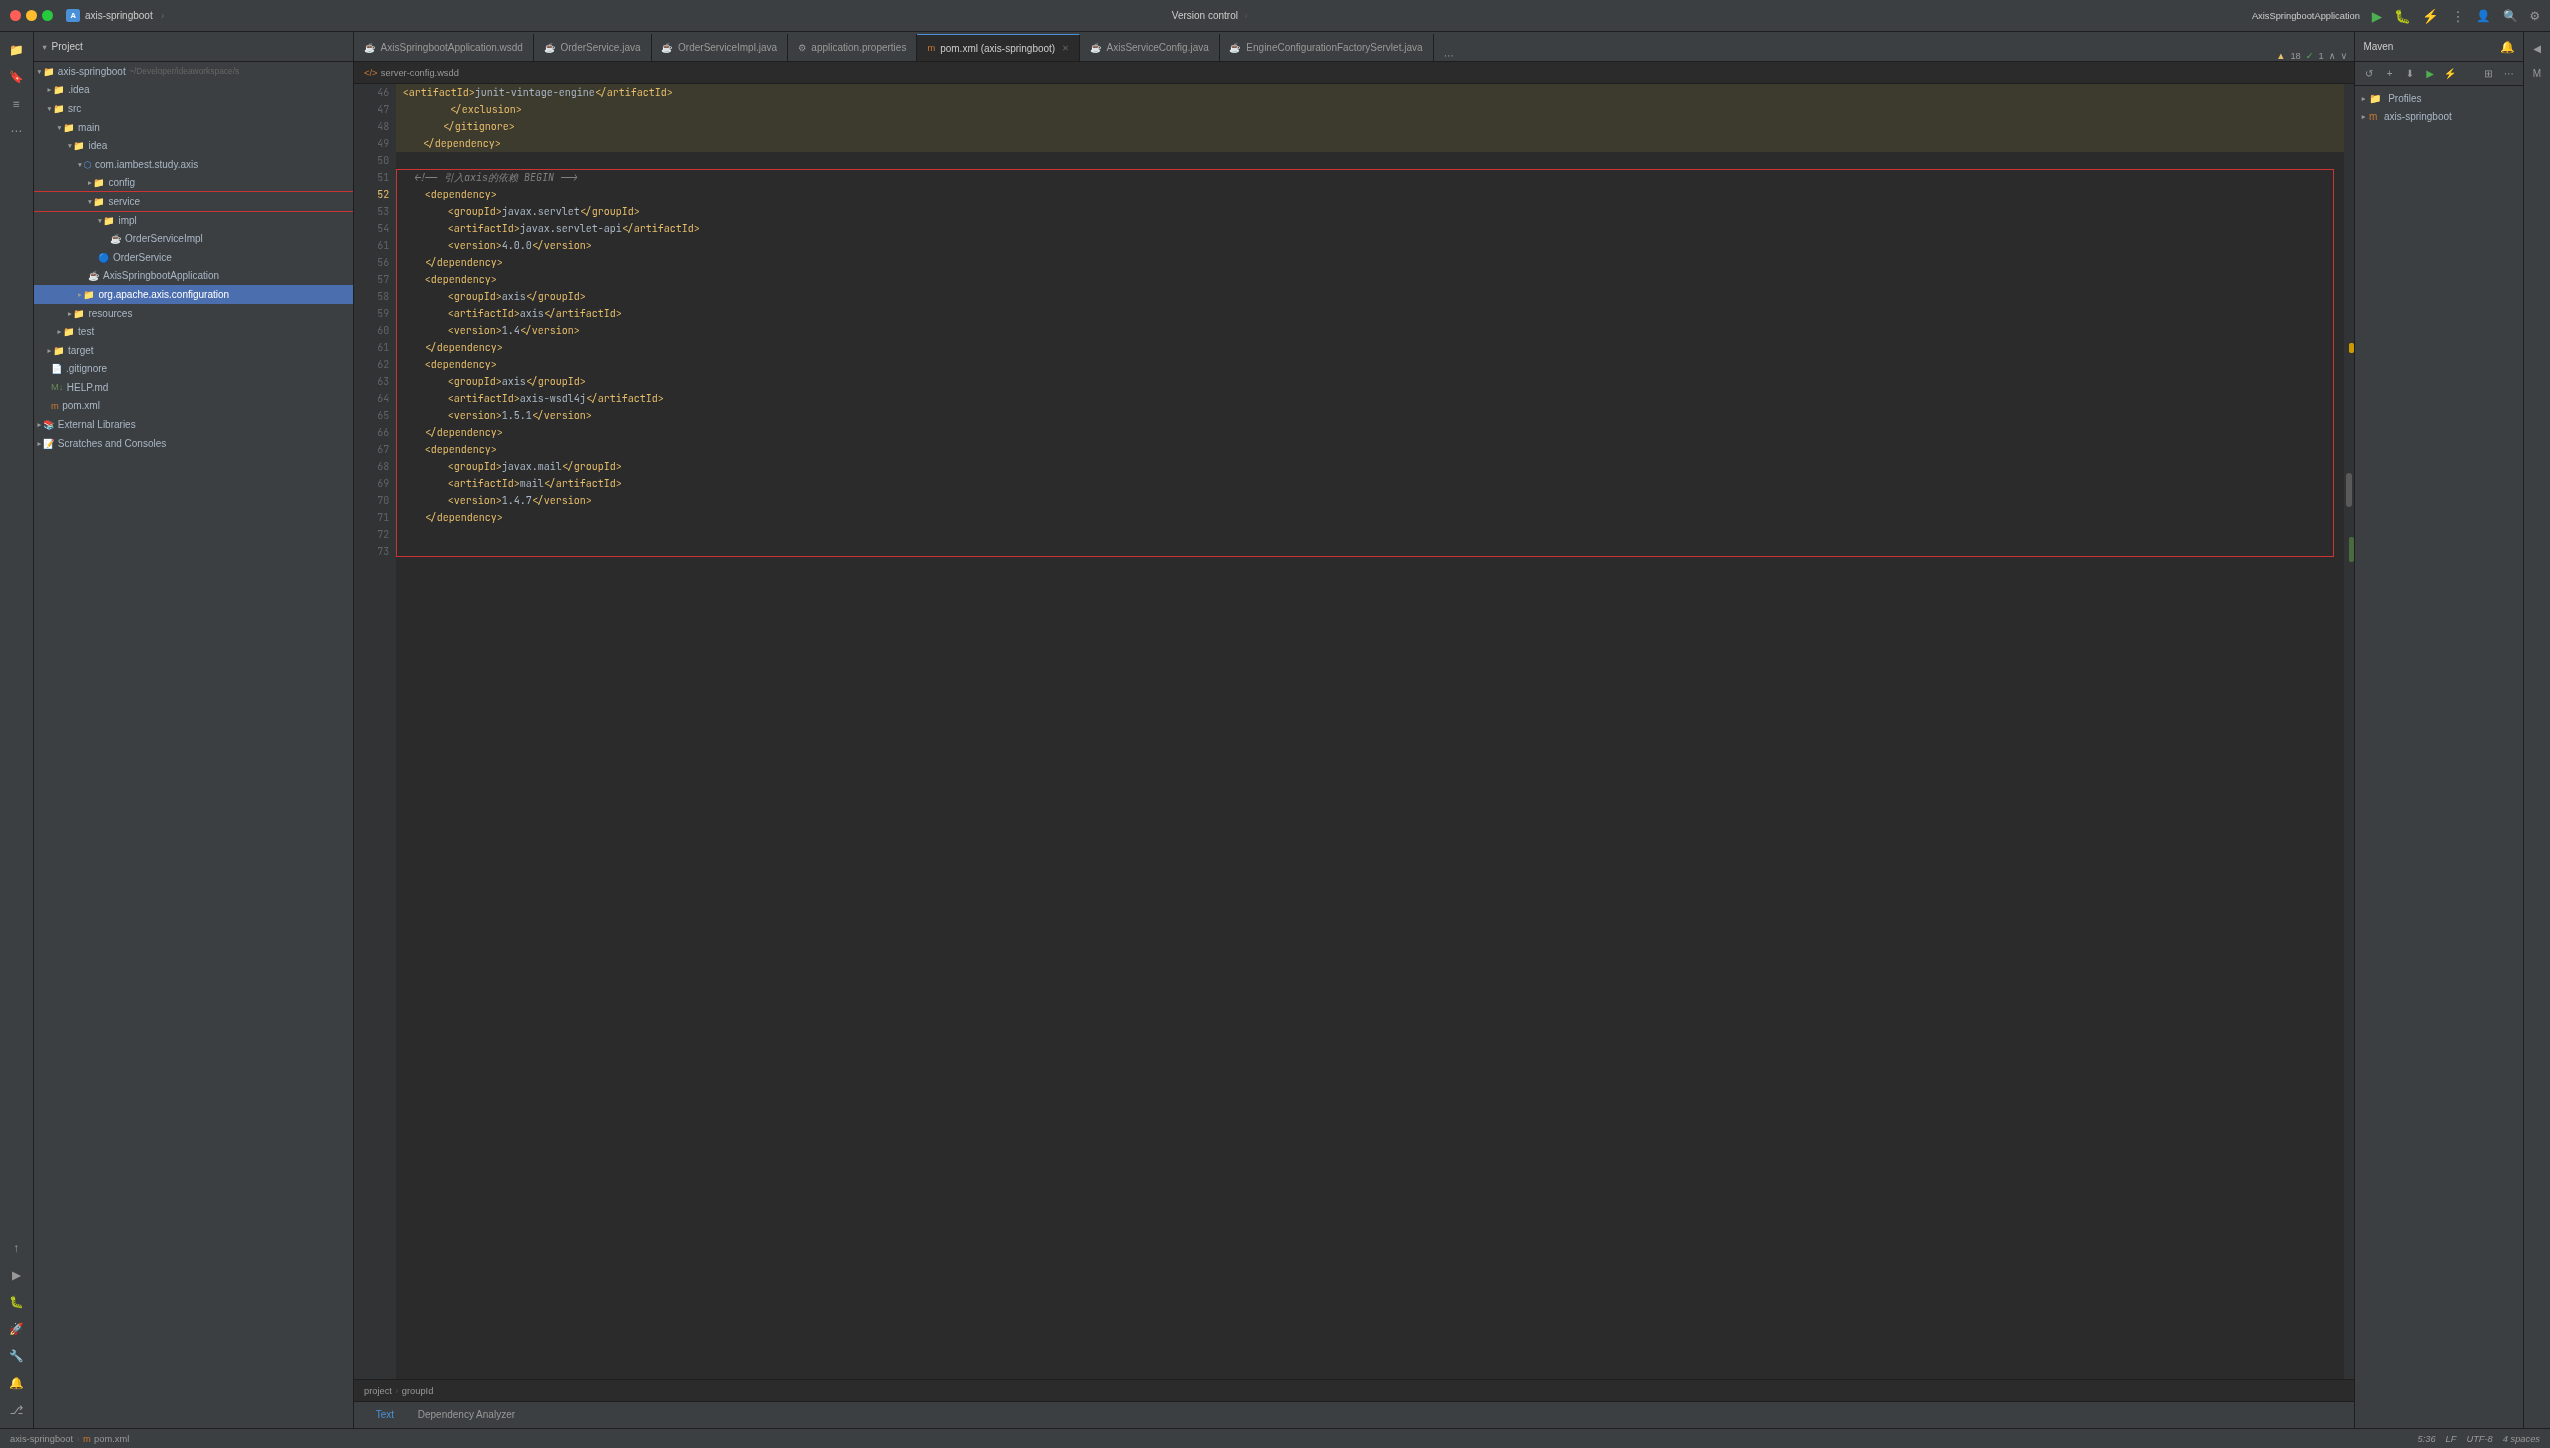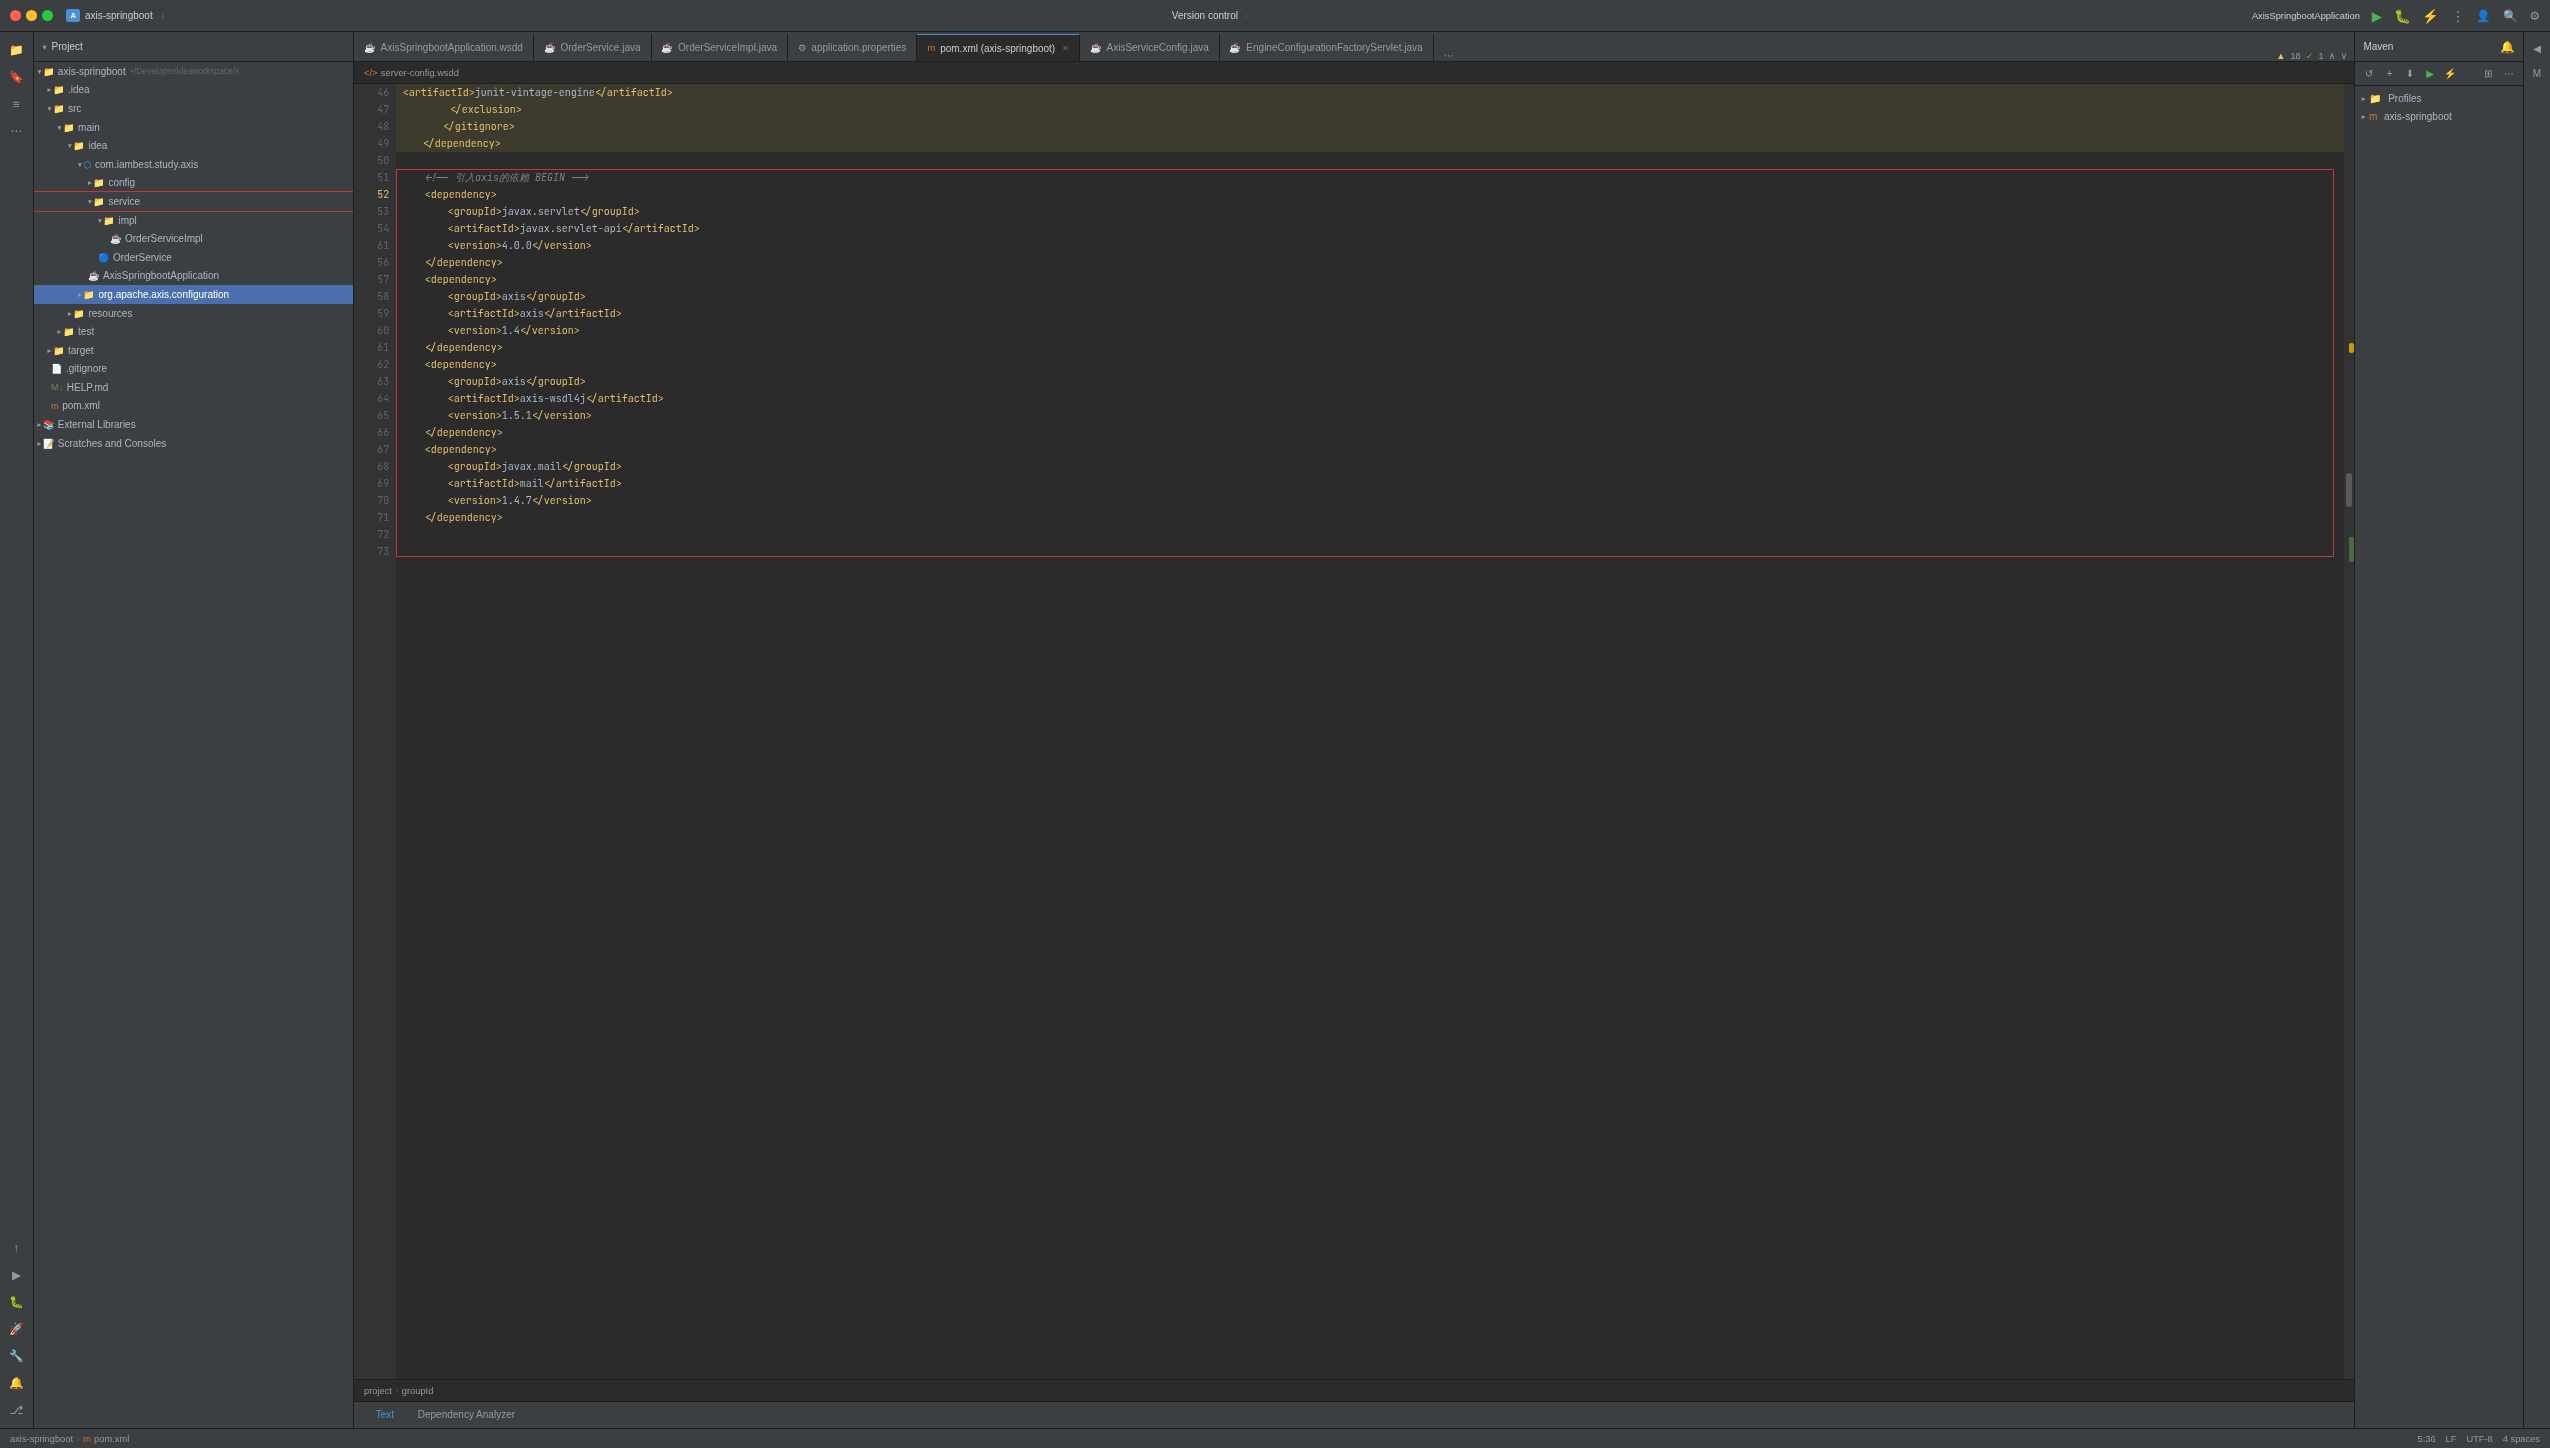--- a/index.html
+++ b/index.html
@@ -266,21 +266,21 @@
       border-top: 0.8px solid #1e1e1e;
       display: flex;
       align-items: center;
       padding: 0 10px;
       gap: 6.7px;
       font-size: 9.3px;
       color: #999;
       flex-shrink: 0;
     }
     .status-left { display: flex; align-items: center; gap: 3.4px; }
-    .status-right { margin-left: auto; display: flex; align-items: center; gap: 10px; }
+    .status-right { margin-left: auto; display: flex; align-items: center; gap: 10px; font-style: italic; }
     .status-item { color: #999; }
 
     
     .maven-panel {
       width: 169px;
       background: #3c3f41;
       border-left: 0.8px solid #1e1e1e;
       display: flex;
       flex-direction: column;
       flex-shrink: 0;
@@ -699,21 +699,21 @@
 
         <div class="code-line yellow-bg">
           <span style="margin-left:20px"></span><span class="xml-bracket">&lt;/</span><span class="xml-tag">dependency</span><span class="xml-bracket">&gt;</span>
         </div>
 
         <div class="code-line">&nbsp;</div>
 
         <div style="position:relative">
           <div style="position:absolute;top:0;left:0;right:10px;height:388px;border:1.7px solid #cc3333;pointer-events:none;z-index:10"></div>
 
-          <div class="code-line" style="padding-left:29px">
+          <div class="code-line" style="padding-left:18px">
             <span class="xml-comment">&lt;!-- 引入axis的依赖 BEGIN --&gt;</span>
           </div>
 
           <div class="code-line" style="padding-left:11.8px">
             <span style="margin-left:17px"></span><span class="xml-bracket">&lt;</span><span class="xml-tag">dependency</span><span class="xml-bracket">&gt;</span>
           </div>
 
           <div class="code-line" style="padding-left:11.8px">
             <span style="margin-left:40px"></span><span class="xml-bracket">&lt;</span><span class="xml-tag">groupId</span><span class="xml-bracket">&gt;</span><span class="xml-text">javax.servlet</span><span class="xml-bracket">&lt;/</span><span class="xml-tag">groupId</span><span class="xml-bracket">&gt;</span>
           </div>

